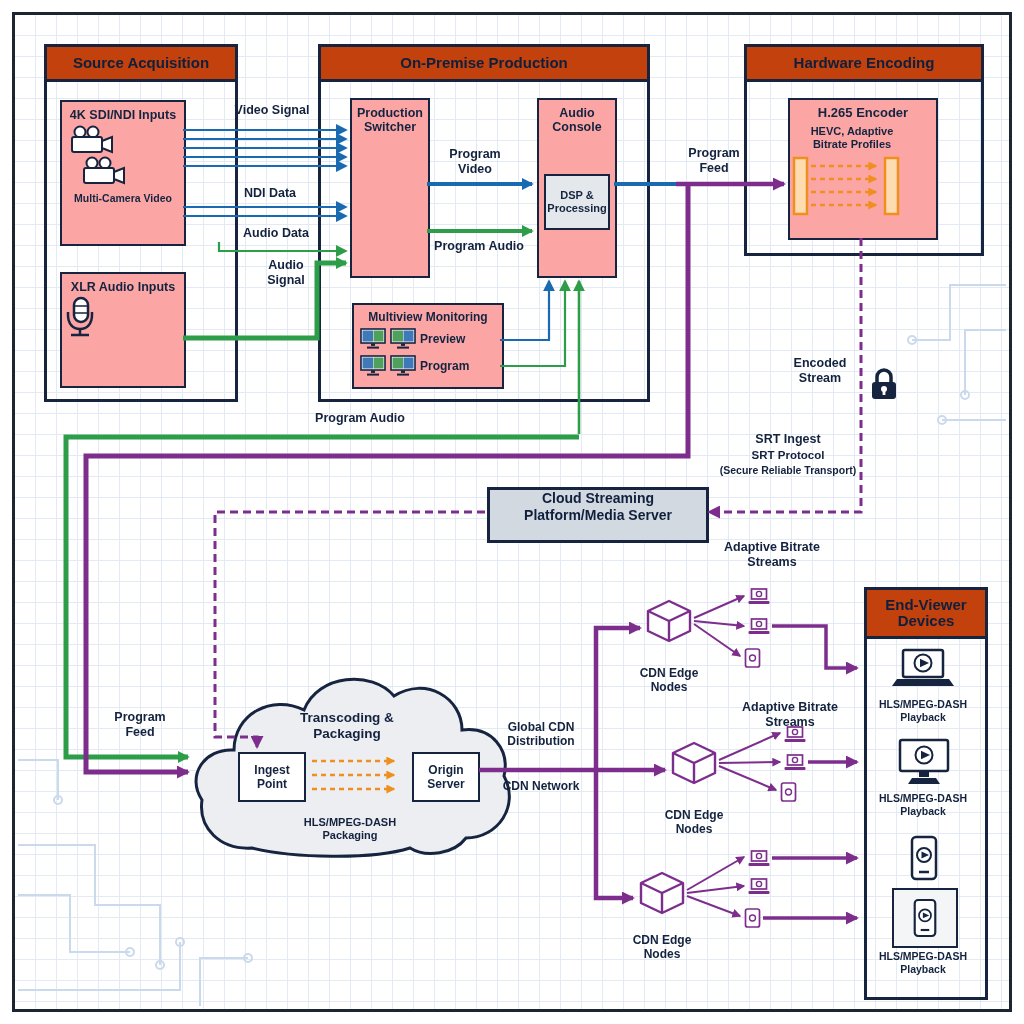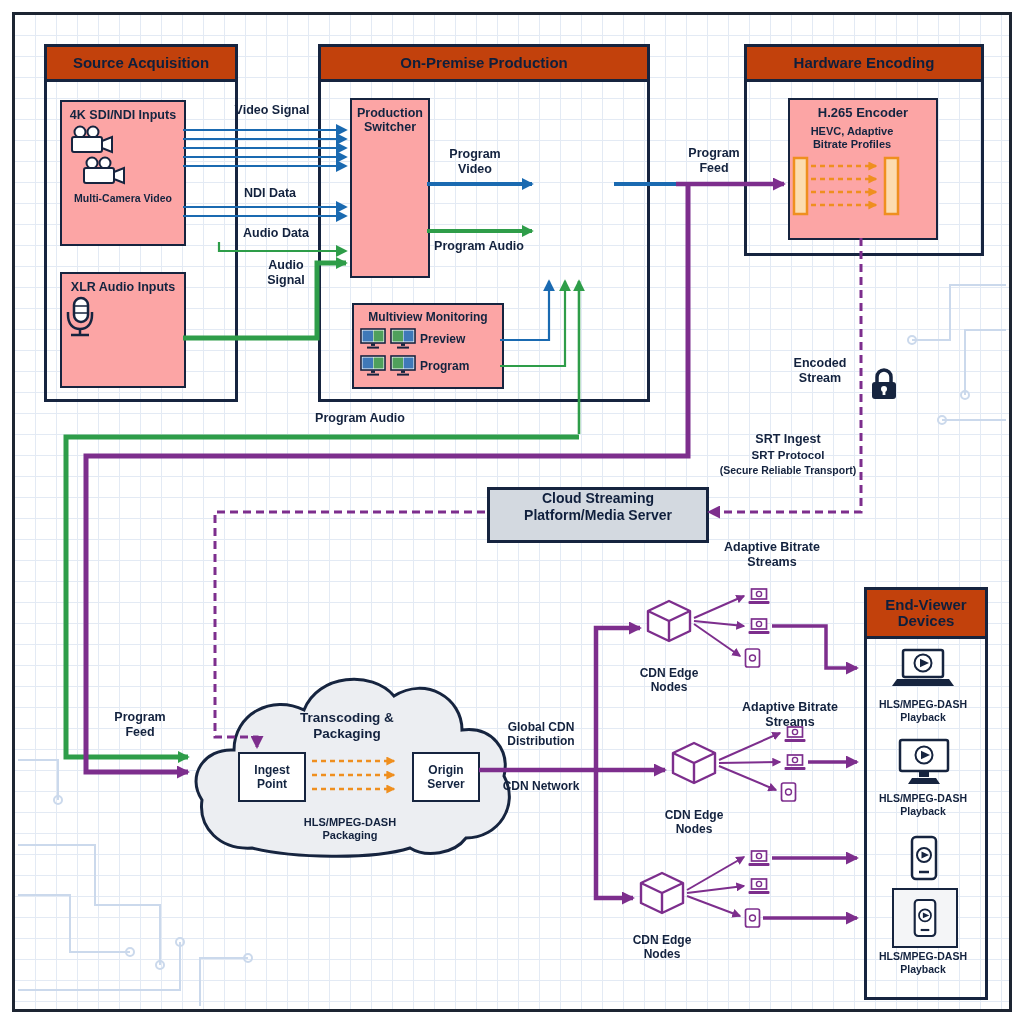--- a/index.html
+++ b/index.html
@@ -114,20 +114,24 @@
     <svg width="36" height="46" viewBox="0 0 36 46">
       <g stroke="#16243f" stroke-width="2.5" fill="none">
         <rect x="12" y="2" width="14" height="24" rx="7" fill="#ffffff"></rect>
         <path d="M12,10 H26 M12,17 H26" stroke-width="1.6"></path>
         <path d="M6,16 v3 c0,9 5,14 12,14 c7,0 12,-5 12,-14 v-3"></path>
         <path d="M18,33 V39 M9,39 H27"></path>
       </g>
     </svg>
   </div>
 
+  <div class="node" style="left:537px;top:98px;width:76px;height:176px">
+    <div class="node-title">Audio Console</div>
+    <div class="inner-box" style="left:5px;right:5px;top:74px;height:52px">DSP &amp; Processing</div>
+  </div>
 
   <div class="node" style="left:352px;top:303px;width:148px;height:82px">
     <div class="node-title" style="font-size:12px">Multiview Monitoring</div>
   </div>
   <div class="mv-row" style="left:360px;top:328px">
     <svg width="26" height="21" viewBox="0 0 26 21">
       <rect x="1" y="1" width="24" height="14" fill="#ffffff" stroke="#16243f" stroke-width="1.6"></rect>
       <rect x="2.5" y="2.5" width="10.5" height="11" fill="#3f79b8"></rect>
       <rect x="13.5" y="2.5" width="10" height="11" fill="#4fa05c"></rect>
       <rect x="11" y="15.5" width="4" height="2.4" fill="#16243f"></rect>

